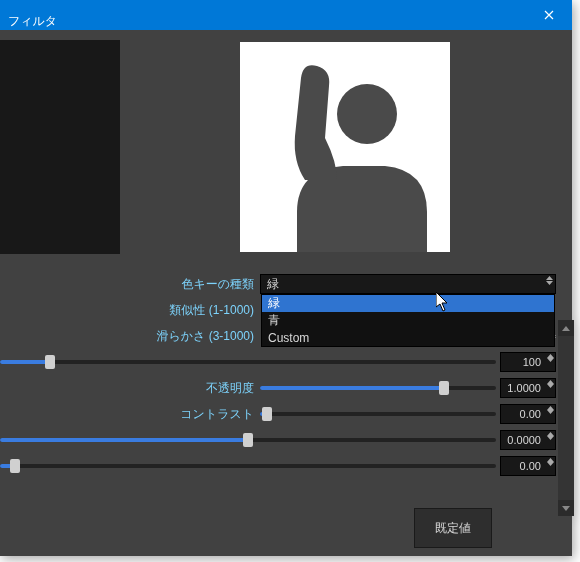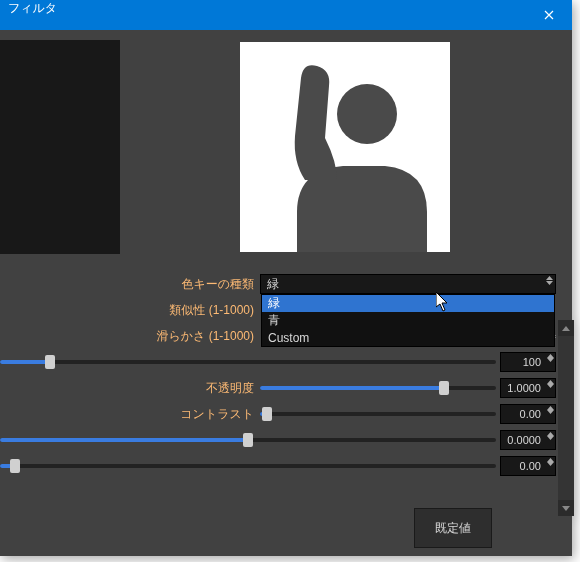--- a/index.html
+++ b/index.html
@@ -1,30 +1,30 @@
 <!DOCTYPE html>
 <html><head>
 <meta charset="utf-8">
 <style>
   * { box-sizing: border-box; margin: 0; padding: 0; font-family: "Meiryo", "Yu Gothic", sans-serif; }
   body { background: #fff; width: 580px; height: 562px; overflow: hidden; }
   .shadow-wrap { filter: drop-shadow(2px 3px 6px rgba(0,0,0,.35)); }
   .window { width: 572px; height: 556px; background: #2b2b2b; display: flex; flex-direction: column; }
-  .titlebar { height: 30px; background: #0078d7; color: #fff; display: flex; align-items: flex-start; padding: 0 0 0 8px; font-size: 12px; }
+  .titlebar { height: 30px; background: #0078d7; color: #fff; display: flex; align-items: flex-end; padding: 0 0 0 8px; font-size: 12px; }
   .titlebar .spacer { flex: 1; }
   .close-btn { width: 46px; height: 30px; display: flex; align-items: center; justify-content: center; color: #fff; font-size: 13px; cursor: pointer; }
   .content { flex: 1; background: #414141; padding: 10px 8px 8px 0; display: flex; flex-direction: column; position: relative; }
   .previews { display: flex; gap: 12px; padding-left: 0; }
   .prev-left { width: 120px; height: 214px; background: #181818; margin-left: 0; }
   .prev-right { flex: 1; height: 214px; background: #414141; display: flex; align-items: center; justify-content: center; position: relative; margin-right: 6px; }
   .prev-img { width: 210px; height: 210px; background: #fff; display: flex; align-items: flex-end; justify-content: center; overflow: hidden; }
   .person { width: 200px; height: 200px; }
   .controls { margin-top: 18px; padding-right: 8px; }
   .row { display: flex; align-items: center; height: 24px; margin-bottom: 2px; position: relative; }
-  .lbl { width: 260px; text-align: right; font-size: 12px; color: #fdba74; padding-right: 6px; }
+  .lbl { width: 260px; text-align: right; font-size: 12px; color: #7dd3fc; padding-right: 6px; }
   .field { flex: 1; display: flex; align-items: center; gap: 4px; position: relative; }
   .combo { flex: 1; height: 20px; background: #181818; color: #d8d8d8; font-size: 12px; padding: 0 6px; display: flex; align-items: center; border: 1px solid #000; position: relative; }
   .combo .spin { position: absolute; right: 2px; top: 1px; display: flex; flex-direction: column; gap: 1px; }
   .spin svg { display: block; }
   .dropdown { position: absolute; top: 19px; left: 0; right: 0; background: #111; border: 1px solid #000; z-index: 20; }
   .dd-item { height: 17px; font-size: 12px; color: #d8d8d8; padding: 0 6px; display: flex; align-items: center; cursor: pointer; }
   .dd-item.sel { background: #2f74d0; color: #fff; }
   .slider-track { flex: 1; height: 4px; background: #222; position: relative; border-radius: 2px; }
   .slider-fill { position: absolute; left: 0; top: 0; height: 100%; background: #3a7ce0; border-radius: 2px; }
   .slider-thumb { position: absolute; top: -5px; width: 10px; height: 14px; background: #d0d0d0; border-radius: 2px; transform: translateX(-50%); cursor: pointer; }
@@ -100,21 +100,21 @@
           </div>
         </div>
       </div>
 
       <div class="row">
         <div class="lbl">類似性 (1-1000)</div>
         <div class="field"></div>
       </div>
 
       <div class="row">
-        <div class="lbl">滑らかさ (1-1000)</div>
+        <div class="lbl">滑らかさ (3-1000)</div>
         <div class="field" style="justify-content:flex-end">
           <div style="width:7px;display:flex;flex-direction:column;gap:1px">
             <svg width="7" height="4">
                   <path d="M0 4 L3.5 0 L7 4 Z" fill="#aaa"></path>
                 </svg>
             <svg width="7" height="4">
                   <path d="M0 0 L3.5 4 L7 0 Z" fill="#aaa"></path>
                 </svg>
           </div>
         </div>

